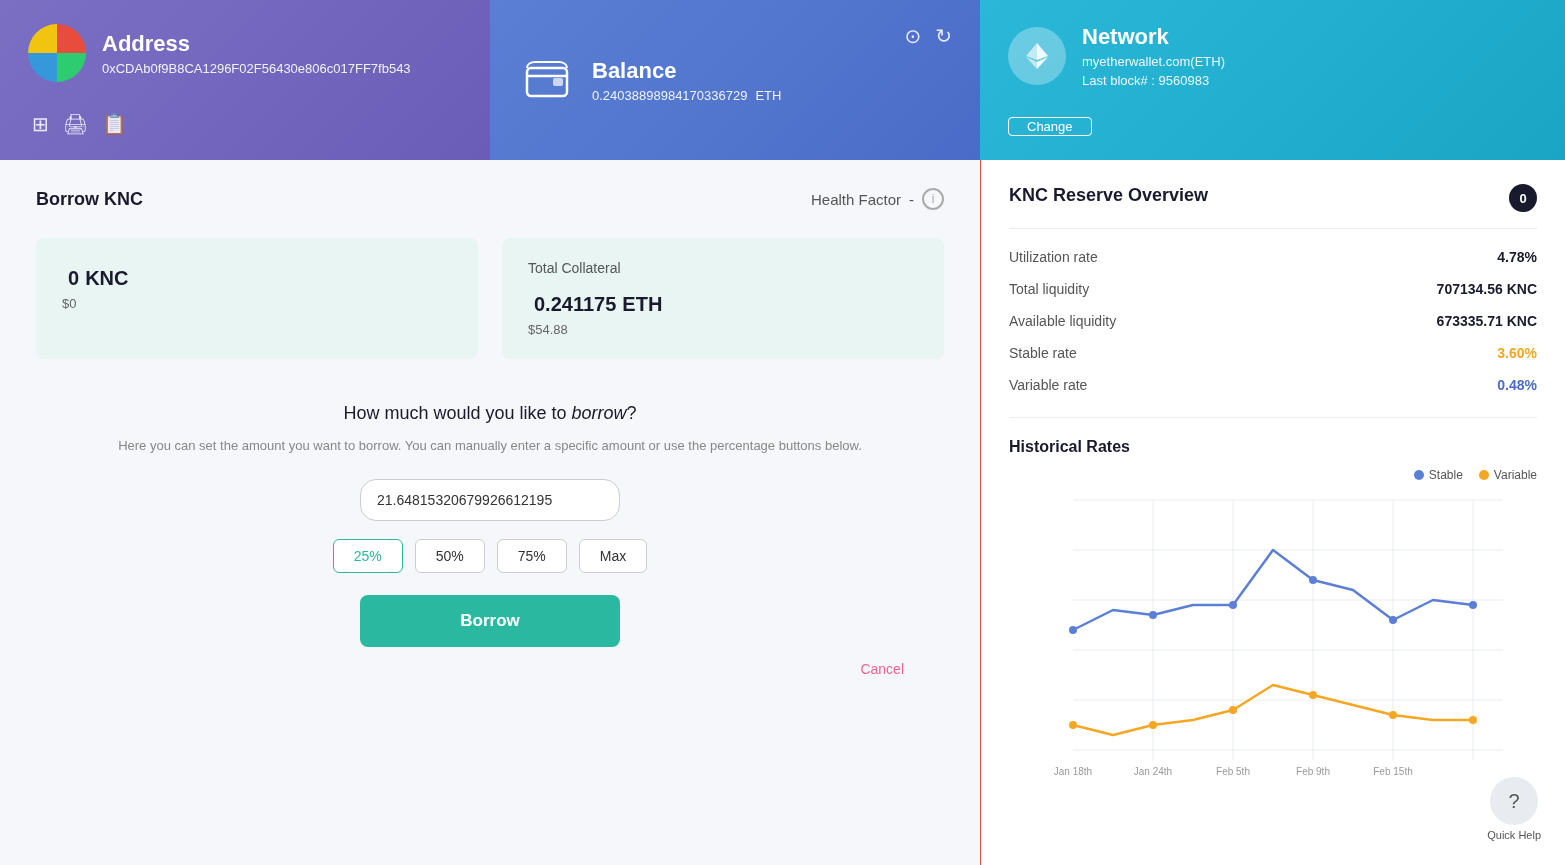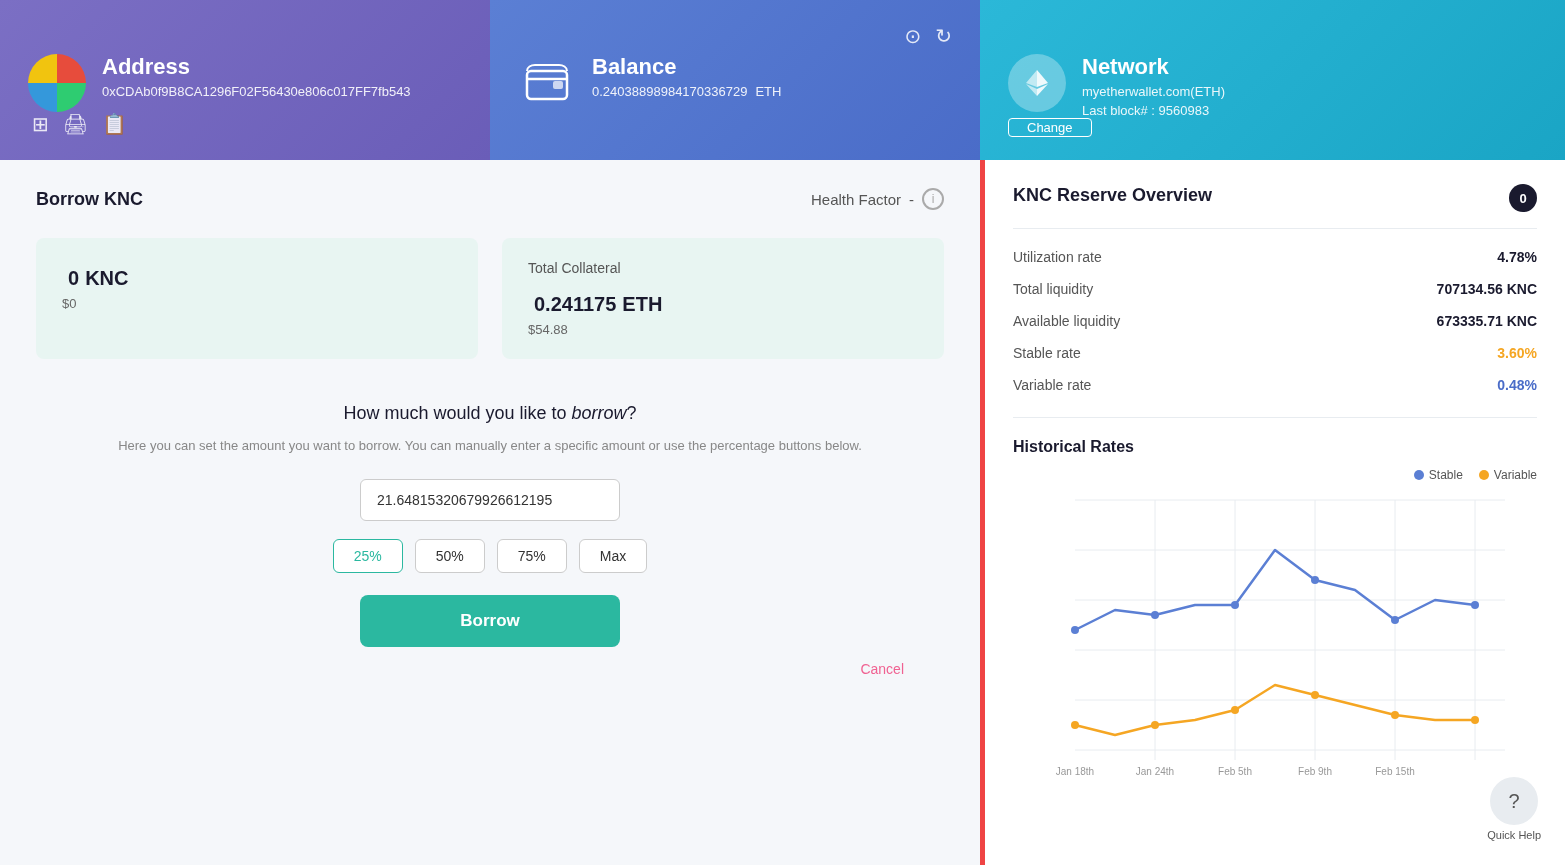--- a/index.html
+++ b/index.html
@@ -29,21 +29,21 @@
     .header-network {
       background: linear-gradient(135deg, #2BB8D8, #1AA5C5);
       flex: 1;
       padding: 24px 28px;
       color: white;
       display: flex;
       flex-direction: column;
       justify-content: space-between;
     }
 
-    .header-top { display: flex; align-items: flex-start; gap: 16px; margin-top: 30px; }
+    .header-top { display: flex; align-items: center; gap: 16px; }
     .avatar {
       width: 58px; height: 58px; border-radius: 50%;
       background: conic-gradient(#e74c3c 0deg 90deg, #2ecc71 90deg 180deg, #3498db 180deg 270deg, #f1c40f 270deg 360deg);
       flex-shrink: 0;
     }
     .network-icon {
       width: 58px; height: 58px; border-radius: 50%;
       background: rgba(255,255,255,0.3);
       display: flex; align-items: center; justify-content: center;
       flex-shrink: 0;
@@ -66,21 +66,21 @@
       padding: 1px 18px;
       border-radius: 4px;
       cursor: pointer;
       font-size: 13px;
       width: fit-content;
     }
 
     
     .main { display: flex; width: 100%; min-height: 705px; }
     .left-panel { flex: 0 0 980px; padding: 28px 36px; background: #f5f7fa; }
-    .right-panel { flex: 1; background: white; padding: 24px 28px; border-left: 5px solid #ef4444; }
+    .right-panel { flex: 1; background: white; padding: 24px 28px; border-left: 1px solid #ef4444; }
 
     
     .page-header { display: flex; align-items: center; justify-content: space-between; margin-bottom: 28px; }
     .page-title { font-size: 18px; font-weight: 600; color: #1a1a2e; }
     .health-factor { display: flex; align-items: center; gap: 8px; color: #555; font-size: 15px; }
     .health-info-icon {
       width: 22px; height: 22px; border-radius: 50%; border: 2px solid #aaa;
       display: flex; align-items: center; justify-content: center;
       font-size: 12px; color: #aaa; cursor: pointer;
     }
@@ -100,21 +100,21 @@
 
     
     .borrow-form { text-align: center; padding: 8px 40px; }
     .form-title { font-size: 18px; font-weight: 400; color: #1a1a2e; margin-bottom: 12px; }
     .form-title em { font-style: italic; color: #1a1a2e; }
     .form-desc { font-size: 13px; color: #888; line-height: 1.6; margin-bottom: 22px; }
     .amount-input {
       width: 260px;
       padding: 12px 16px;
       border: 1px solid #ccc;
-      border-radius: 6px;
+      border-radius: 16px;
       font-size: 14px;
       color: #333;
       text-align: left;
       display: block;
       margin: 0 auto 18px;
       background: #fff;
     }
     .percent-btns { display: flex; gap: 12px; justify-content: center; margin-bottom: 22px; }
     .percent-btn {
       padding: 8px 20px;

